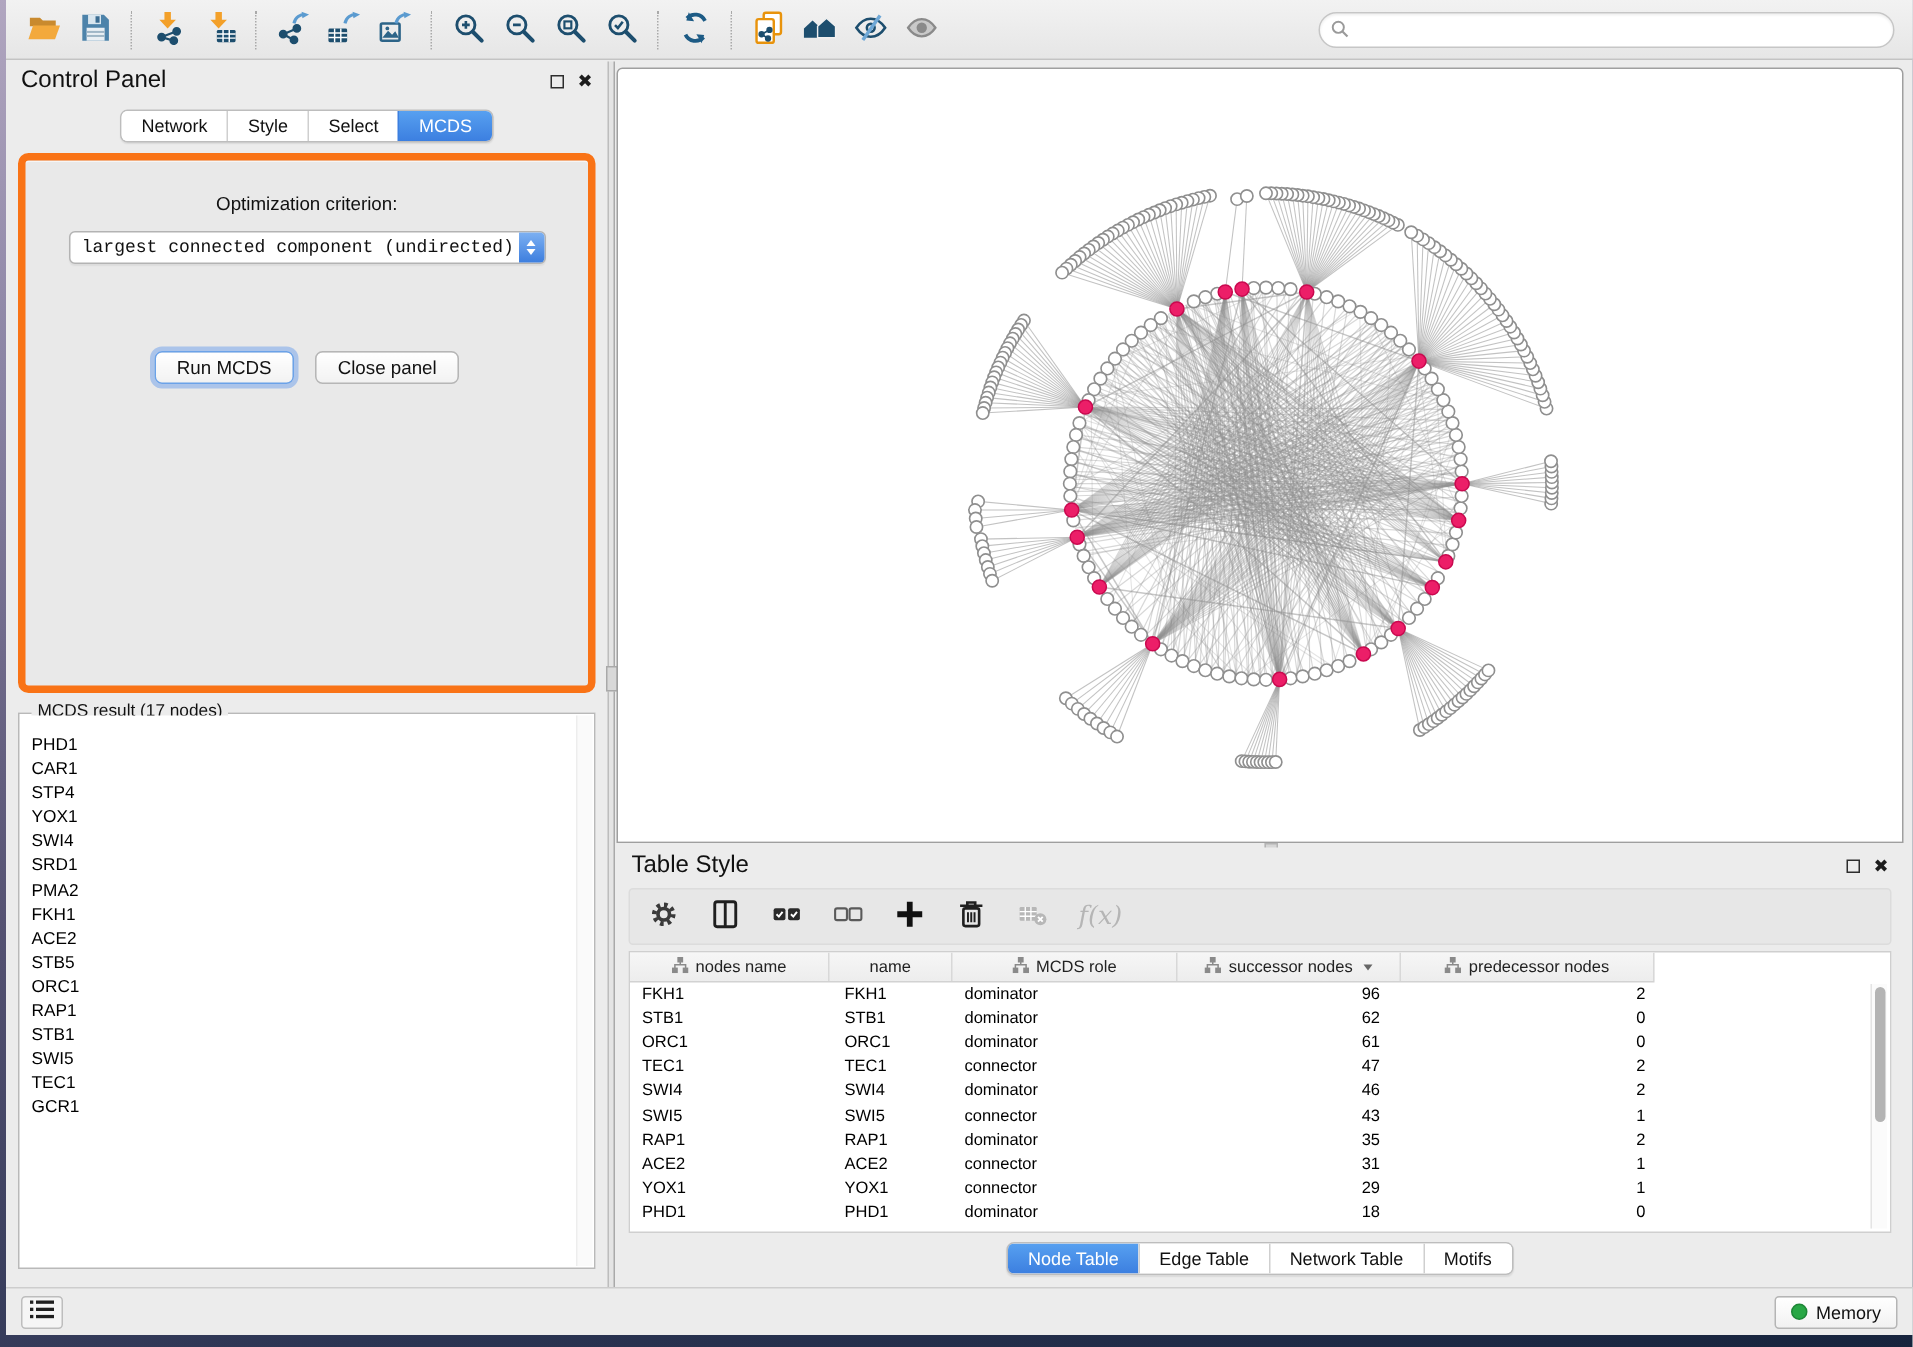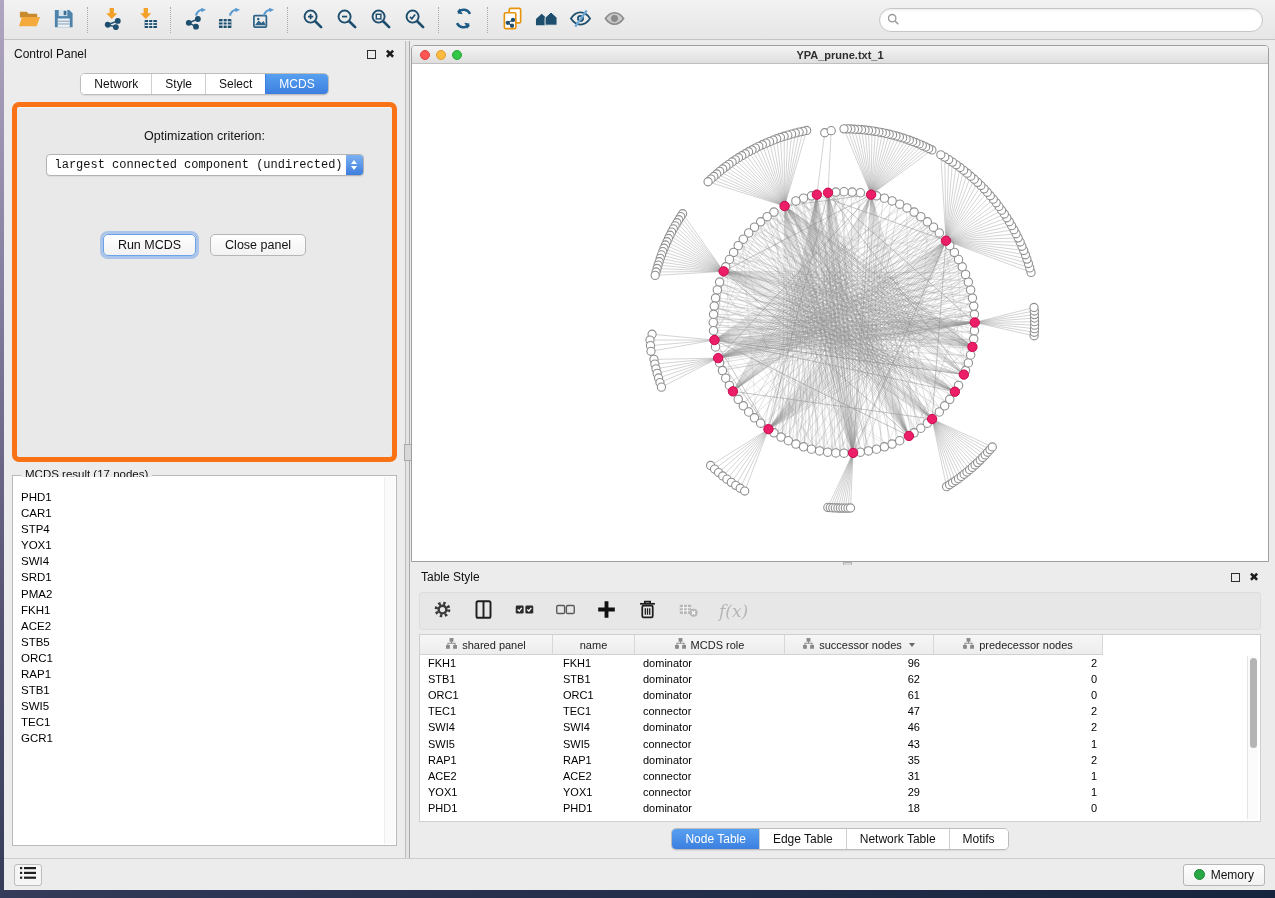--- a/index.html
+++ b/index.html
@@ -25,21 +25,21 @@
   .main { position:absolute; top:41px; left:0; right:0; bottom:32px; }
   .control-panel { position:absolute; left:0; top:0; bottom:0; width:401px; background:#ececec; }
   .v-divider { position:absolute; left:401px; top:0; bottom:0; width:5px;
                background:#e4e4e4; border-left:1px solid #bdbdbd; border-right:1px solid #a9a9a9; }
   .v-grip { position:absolute; top:403px; left:-2px; width:8px; height:17px;
             background:#d8d8d8; border:1px solid #a9a9a9; }
   .right-col { position:absolute; left:406px; top:0; right:0; bottom:0; }
 
   
   .cp-header { height:24px; display:flex; align-items:center; padding:2px 10px 0 10px; }
-  .panel-title { font-size:12px; color:#111; }
+  .panel-title { font-size:16px; color:#111; }
   .panel-icons { margin-left:auto; display:flex; gap:9px; align-items:center; }
   .float-ic { width:9px; height:9px; border:1.6px solid #2d2d2d; }
   .close-ic { font-size:12px; font-weight:bold; color:#1c1c1c; line-height:9px; }
   .cp-tabs { display:flex; justify-content:center; margin-top:8px;text-align:center; }
   .seg { display:flex; border:1px solid #bdbdbd; border-radius:5px; overflow:hidden; background:#fff;
          box-shadow:0 1px 1px rgba(0,0,0,.08); }
   .seg .tab { padding:3px 13px; font-size:12px; background:#fff; border-left:1px solid #cfcfcf; color:#111; }
   .seg .tab:first-child { border-left:none; }
   .seg .tab.active { background:linear-gradient(#57a0f0,#3c7fe0); color:#fff; border-left-color:#3c7fe0; }
   .cp-box { margin:7px 8px 0 8px; height:360px; background:#e9e9e9;
@@ -326,28 +326,20 @@
         <div class="list-track"></div>
       </div>
     </div>
 
     <div class="v-divider">
         <div class="v-grip"></div>
       </div>
 
     <div class="right-col">
       <div class="network-window">
-        <div class="net-titlebar">
-          <span class="traffic">
-            <span class="tl red"></span>
-            <span class="tl yellow"></span>
-            <span class="tl green"></span>
-          </span>
-          <span class="net-title">YPA_prune.txt_1</span>
-        </div>
         <div class="net-canvas">
           <svg id="graph" viewBox="0 0 856 497" preserveAspectRatio="xMidYMid meet">
               <g>
                 <line x1="372.5" y1="141.3" x2="370.3" y2="373.6" stroke="#8f8f8f" stroke-opacity="0.35" stroke-width="0.8"></line>
                 <line x1="372.5" y1="141.3" x2="377.7" y2="377.2" stroke="#8f8f8f" stroke-opacity="0.35" stroke-width="0.8"></line>
                 <line x1="372.5" y1="141.3" x2="385.3" y2="380.4" stroke="#8f8f8f" stroke-opacity="0.35" stroke-width="0.8"></line>
                 <line x1="372.5" y1="141.3" x2="393.1" y2="383.1" stroke="#8f8f8f" stroke-opacity="0.35" stroke-width="0.8"></line>
                 <line x1="372.5" y1="141.3" x2="401.0" y2="385.3" stroke="#8f8f8f" stroke-opacity="0.35" stroke-width="0.8"></line>
                 <line x1="372.5" y1="141.3" x2="409.0" y2="387.0" stroke="#8f8f8f" stroke-opacity="0.35" stroke-width="0.8"></line>
                 <line x1="372.5" y1="141.3" x2="417.2" y2="388.2" stroke="#8f8f8f" stroke-opacity="0.35" stroke-width="0.8"></line>
@@ -1286,21 +1278,21 @@
           <div class="thead" id="thead">
               <div class="th" style="width: 133px;">
                 <span><svg width="11" height="11" viewBox="0 0 12 12">
                     <g fill="#8a8a8a" stroke="#8a8a8a">
                       <rect x="4.4" y="0.5" width="3.2" height="3"></rect>
                       <rect x="0.5" y="8.2" width="3.2" height="3"></rect>
                       <rect x="8.3" y="8.2" width="3.2" height="3"></rect>
                       <path d="M6 3.5v2.2M2.1 8.2V5.7h7.8v2.5" fill="none" stroke-width="1.1"></path>
                     </g>
                   </svg></span>
-                <span>shared panel</span>
+                <span>nodes name</span>
               </div>
               <div class="th" style="width: 82px;">
                 <span>name</span>
               </div>
               <div class="th" style="width: 150px;">
                 <span><svg width="11" height="11" viewBox="0 0 12 12">
                     <g fill="#8a8a8a" stroke="#8a8a8a">
                       <rect x="4.4" y="0.5" width="3.2" height="3"></rect>
                       <rect x="0.5" y="8.2" width="3.2" height="3"></rect>
                       <rect x="8.3" y="8.2" width="3.2" height="3"></rect>

